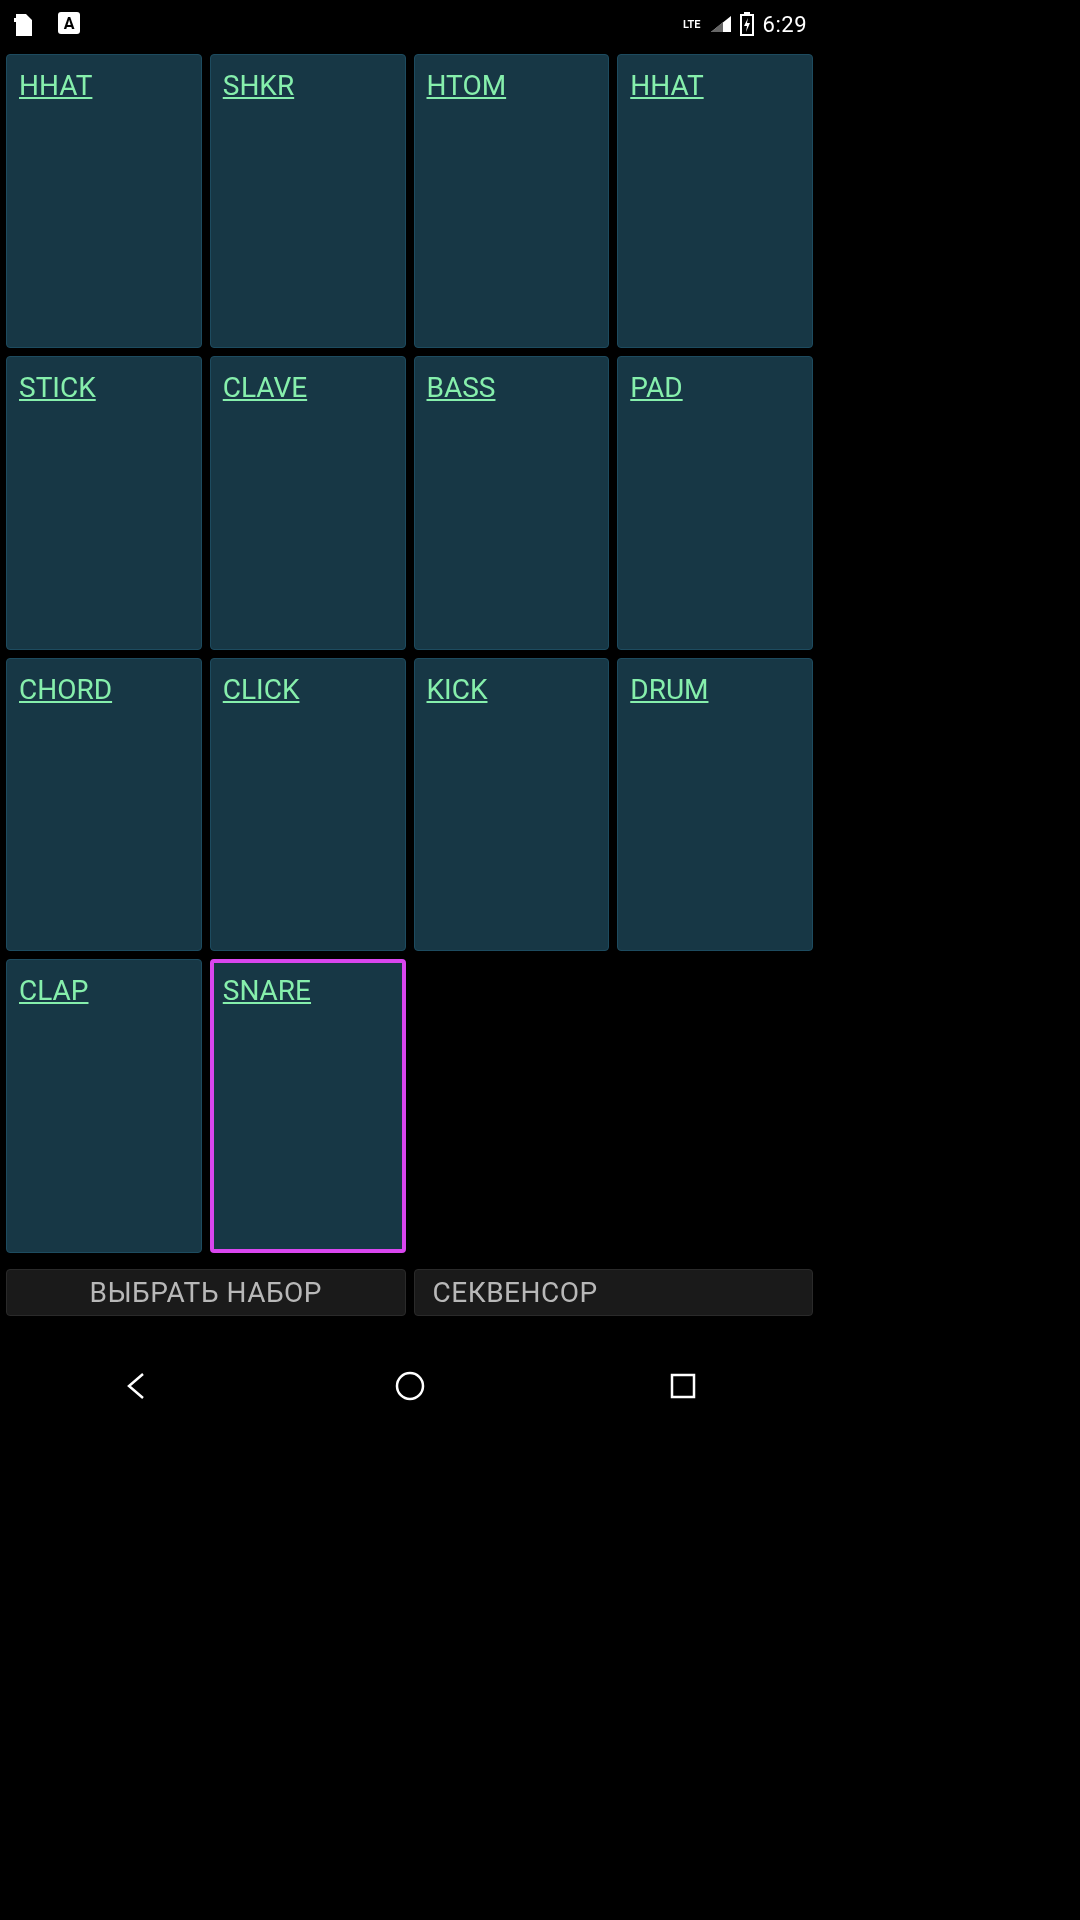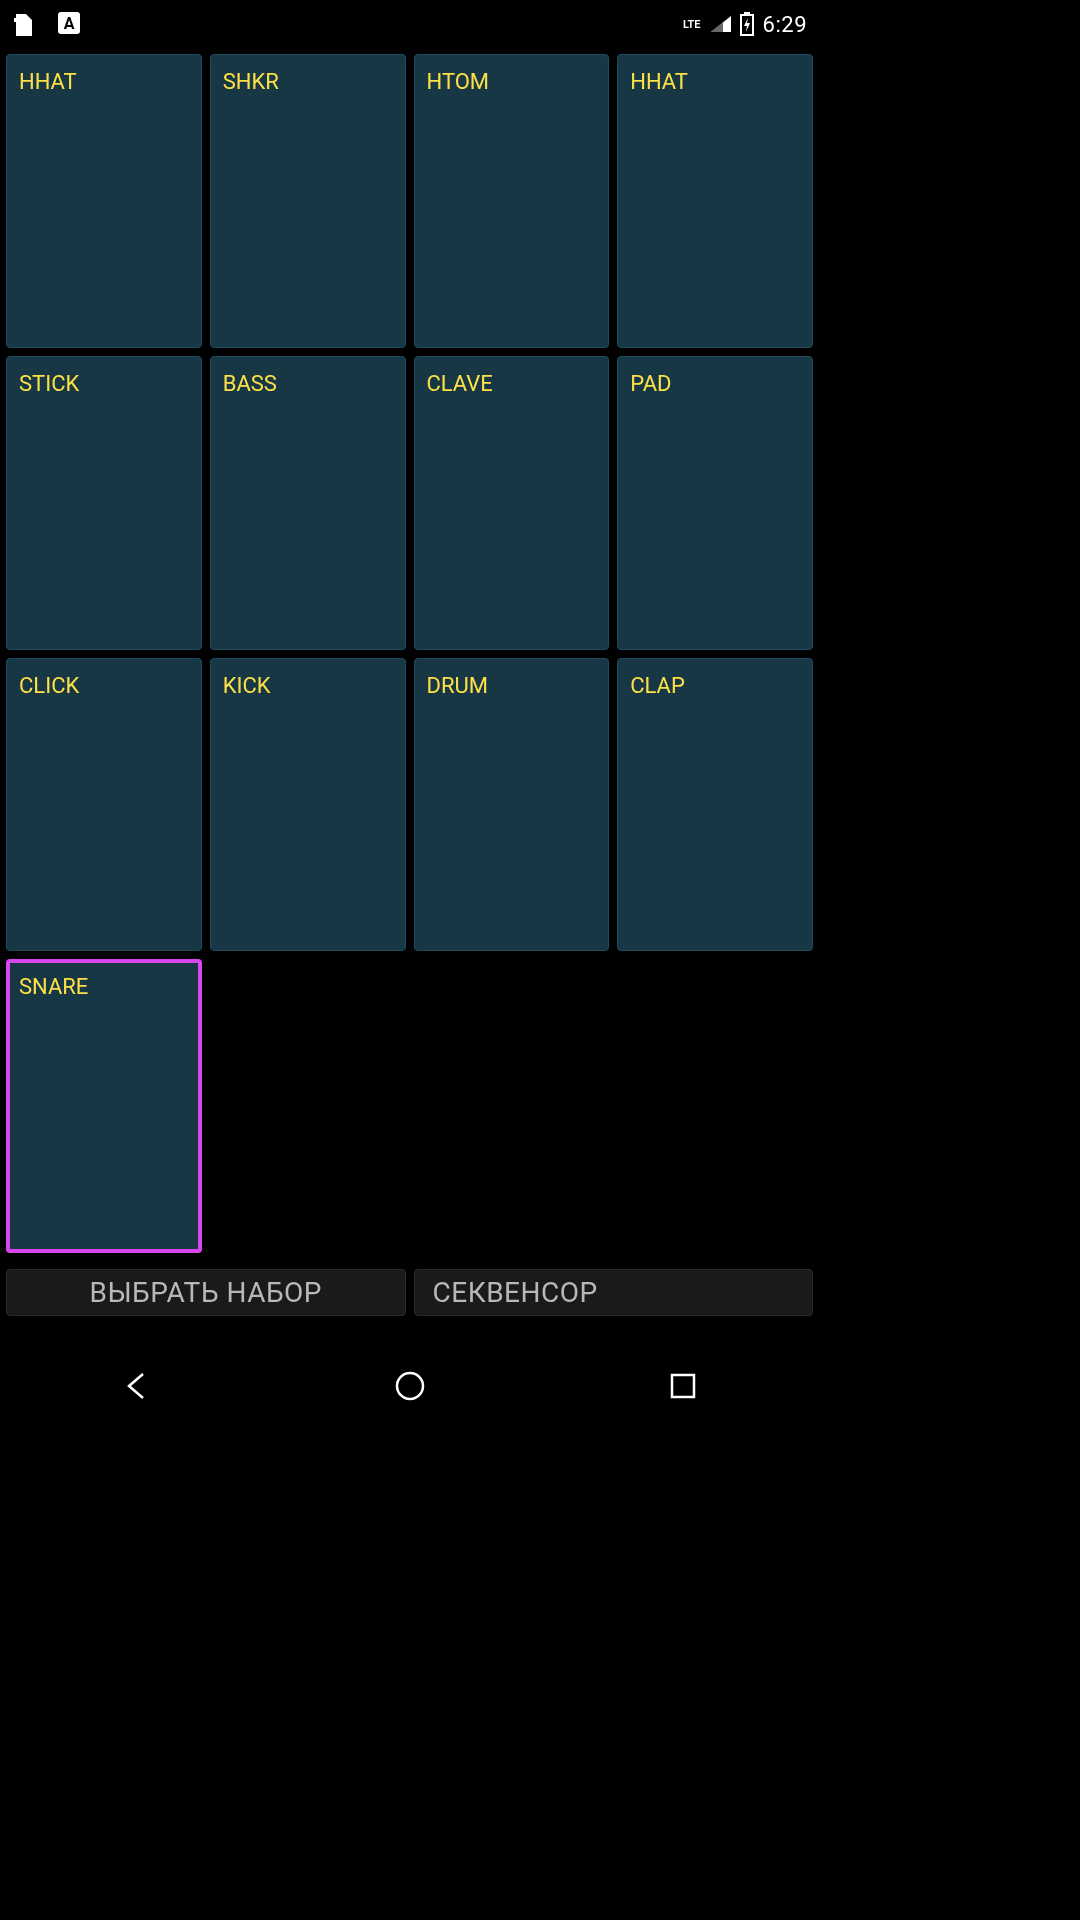--- a/index.html
+++ b/index.html
@@ -4,21 +4,21 @@
 <style>
   * { margin:0; padding:0; box-sizing:border-box; }
   html, body { width:819px; height:1456px; background:#000; font-family:Roboto, Arial, sans-serif; overflow:hidden; }
   .status-bar { height:48px; background:#000; display:flex; align-items:center; justify-content:space-between; padding:0 12px; color:#fff; font-size:24px; }
   .status-left { display:flex; gap:20px; }
   .status-right { display:flex; gap:8px; align-items:center; }
   .clock { font-size:22px; font-weight:400; letter-spacing:0.5px; }
   .pad-grid { display:grid; grid-template-columns:repeat(4,1fr); grid-template-rows:repeat(4,1fr); gap:8px; padding:6px 6px 8px 6px; height:1213px; }
   .pad { background:#173745; border:1px solid #1d4b5f; border-radius:4px; display:flex; align-items:flex-start; justify-content:flex-start; padding:14px 12px; cursor:pointer; }
   .pad.selected { border:4px solid #d946ef; padding:11px 9px; }
-  .pad-label { color:#fde047; font-size:22px; font-weight:400; }
+  .pad-label { color:#86efac; font-size:28px; font-weight:400;text-decoration:underline; }
   .bottom-row { display:grid; grid-template-columns:1fr 1fr; gap:8px; padding:8px 6px; height:63px; }
   .bottom-btn { background:#1a1a1a; border:1px solid #2a2a2a; border-radius:4px; display:flex; align-items:center; justify-content:flex-start; padding:0 18px; cursor:pointer; }
   .bottom-btn:first-child { justify-content:center; }
   .bottom-label { color:#b8b8b8; font-size:28px; font-weight:400; letter-spacing:0.5px; }
   .nav-bar { height:96px; background:#000; display:flex; align-items:center; justify-content:space-around; margin-top:14px; }
   .nav-btn { width:72px; height:72px; display:flex; align-items:center; justify-content:center; cursor:pointer; }
   svg { display:block; }
 </style>
 </head>
 <body>
@@ -66,27 +66,30 @@
   <div class="pad">
       <span class="pad-label">HTOM</span>
     </div>
   <div class="pad">
       <span class="pad-label">HHAT</span>
     </div>
   <div class="pad">
       <span class="pad-label">STICK</span>
     </div>
   <div class="pad">
+      <span class="pad-label">CLAVE</span>
+    </div>
+  <div class="pad">
       <span class="pad-label">BASS</span>
     </div>
   <div class="pad">
-      <span class="pad-label">CLAVE</span>
+      <span class="pad-label">PAD</span>
     </div>
   <div class="pad">
-      <span class="pad-label">PAD</span>
+      <span class="pad-label">CHORD</span>
     </div>
   <div class="pad">
       <span class="pad-label">CLICK</span>
     </div>
   <div class="pad">
       <span class="pad-label">KICK</span>
     </div>
   <div class="pad">
       <span class="pad-label">DRUM</span>
     </div>

